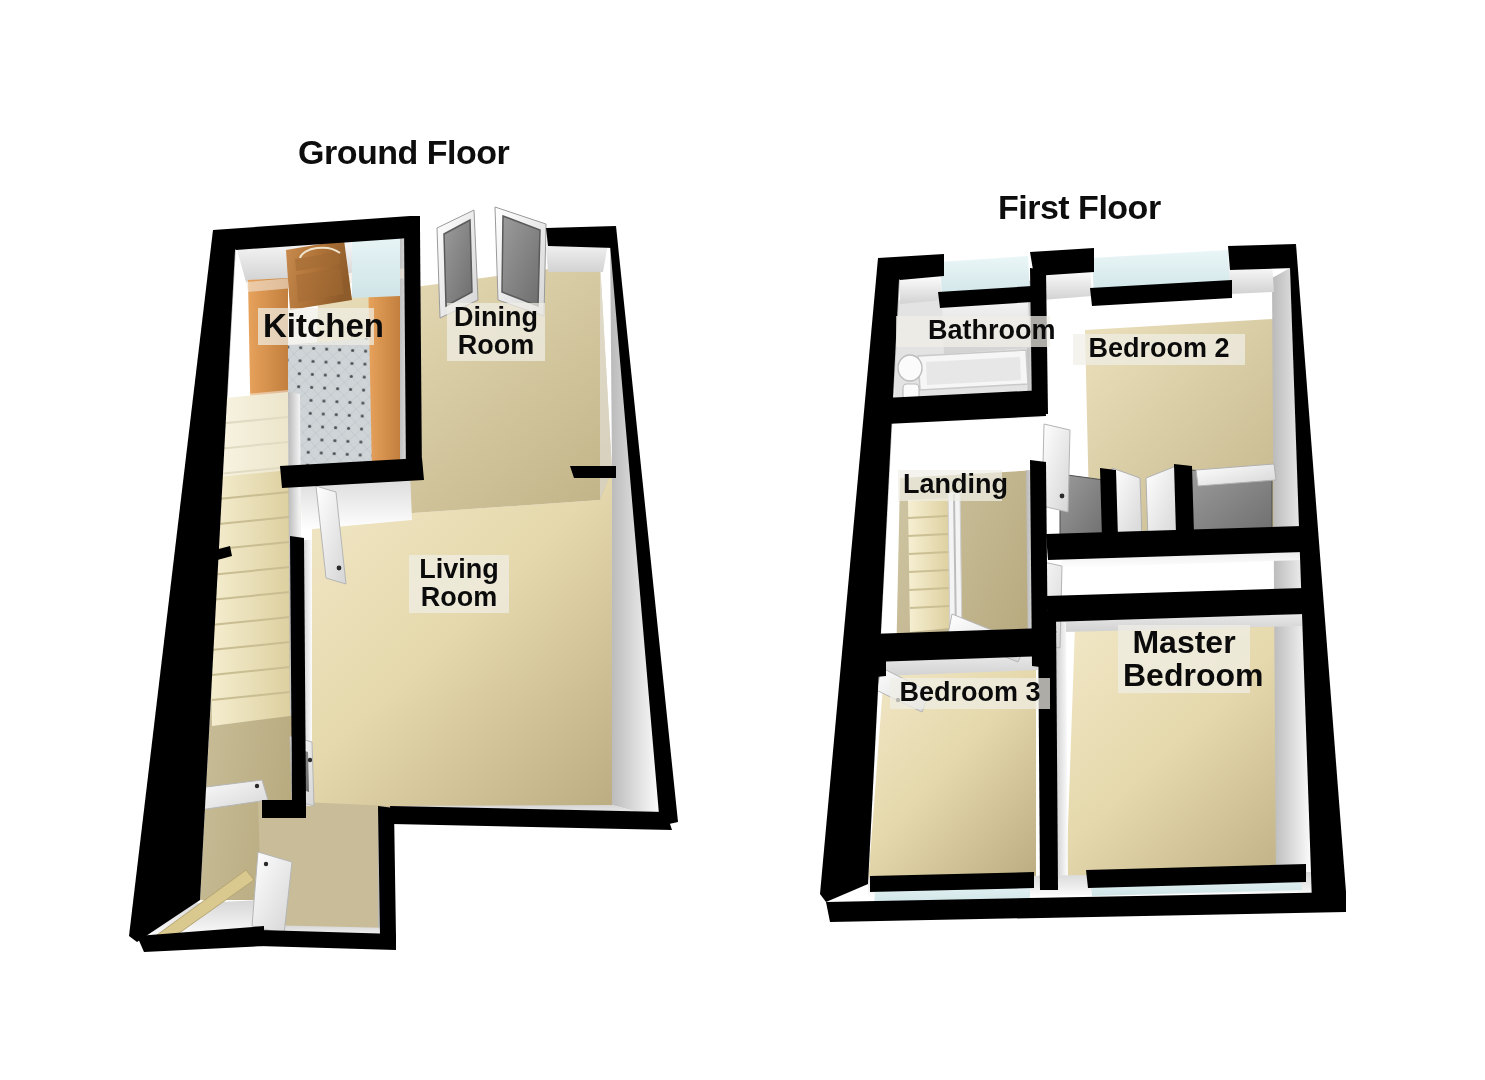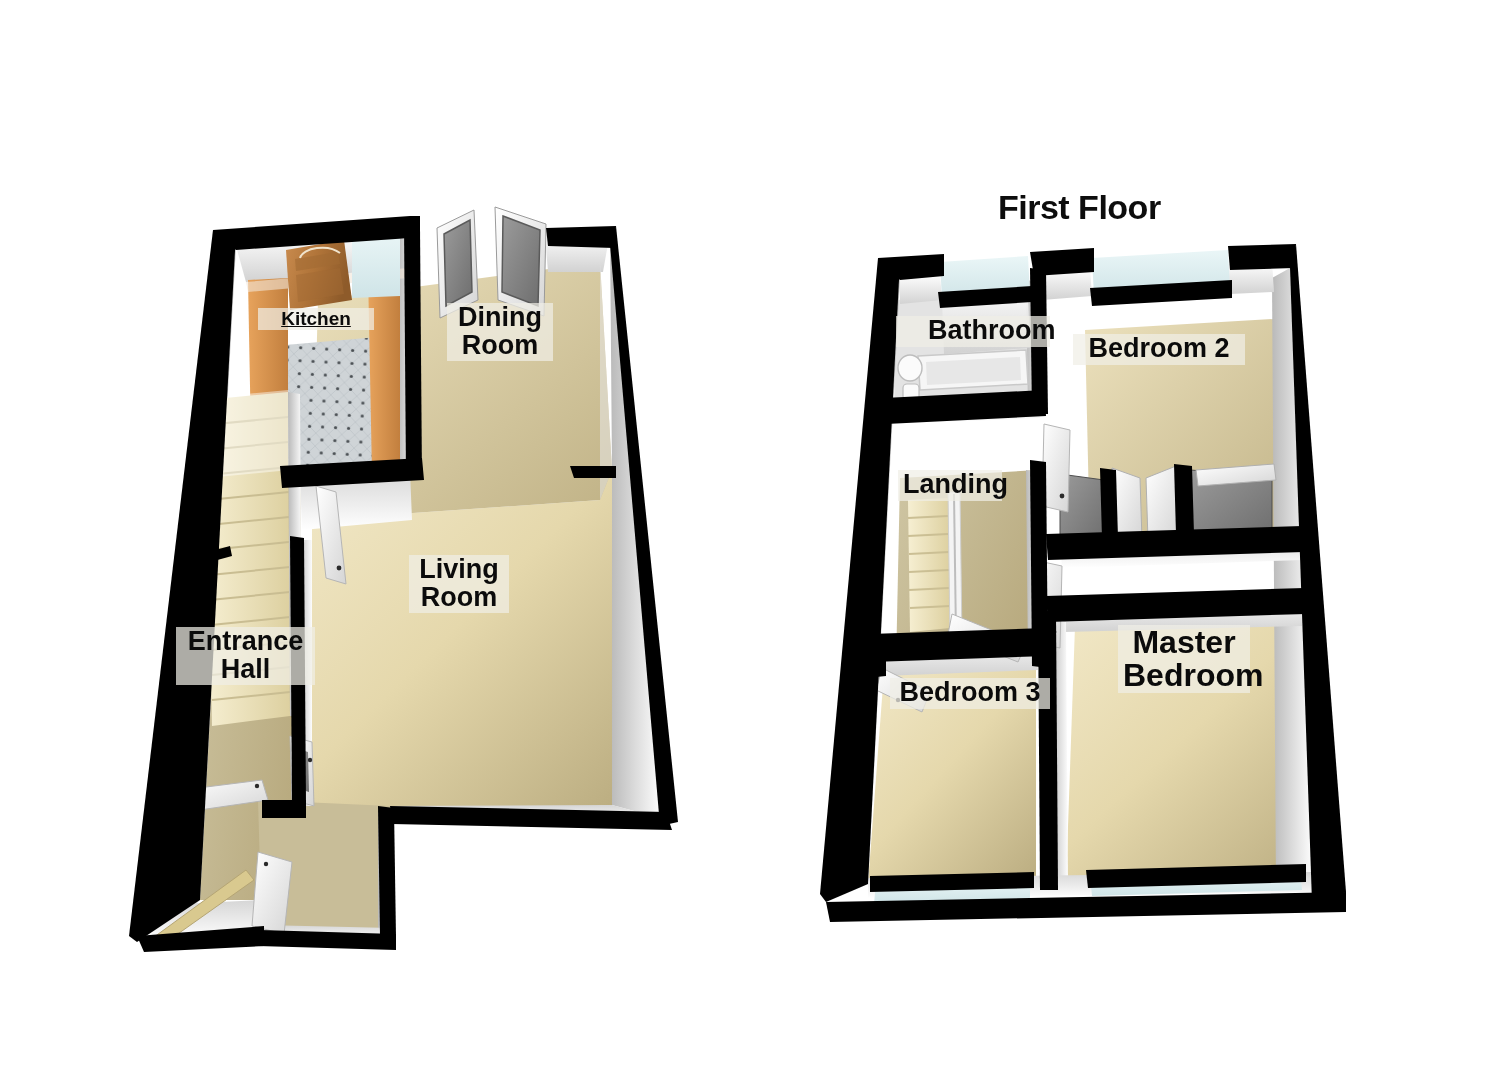--- a/index.html
+++ b/index.html
@@ -218,28 +218,27 @@
       <polygon points="260,930 396,934 396,950 258,946"></polygon>
 
       <polygon points="137,936 264,926 264,946 144,952"></polygon>
 
       <polygon points="186,558 230,546 232,556 188,568"></polygon>
 
       <polygon points="570,466 616,466 616,478 574,478"></polygon>
     </g>
   </svg>
 
-
-  <div class="room-label" style="left:258px;top:308px;width:116px;font-size:19px;text-decoration:underline;">Kitchen</div>
-  <div class="room-label" style="left:447px;top:303px;width:106px;font-size:27px;text-align:center;">Dining
+  <div class="floor-title" id="title-ground">Ground Floor</div>
+
+  <div class="room-label" style="left:258px;top:308px;width:116px;font-size:33px;">Kitchen</div>
+  <div class="room-label" style="left:447px;top:303px;width:98px;font-size:27px;text-align:center;">Dining
 Room</div>
   <div class="room-label" style="left:409px;top:555px;width:100px;font-size:27px;">Living
 Room</div>
-  <div class="room-label" style="left:176px;top:627px;width:139px;font-size:27px;">Entrance
-Hall</div>
 
   <svg class="plan" viewBox="0 0 1485 1080">
 
     <g>
       <polygon points="1085,330 1290,318 1300,540 1090,548" fill="url(#carpet2)"></polygon>
       <polygon points="1075,626 1300,616 1312,878 1066,884" fill="url(#carpet)"></polygon>
       <polygon points="884,672 1036,666 1036,884 868,884" fill="url(#carpet)"></polygon>
       <polygon points="900,478 1038,470 1040,660 896,666" fill="url(#hallFloor)"></polygon>
       <polygon points="896,300 1036,292 1038,410 894,416" fill="#e3e3e3"></polygon>
     </g>

